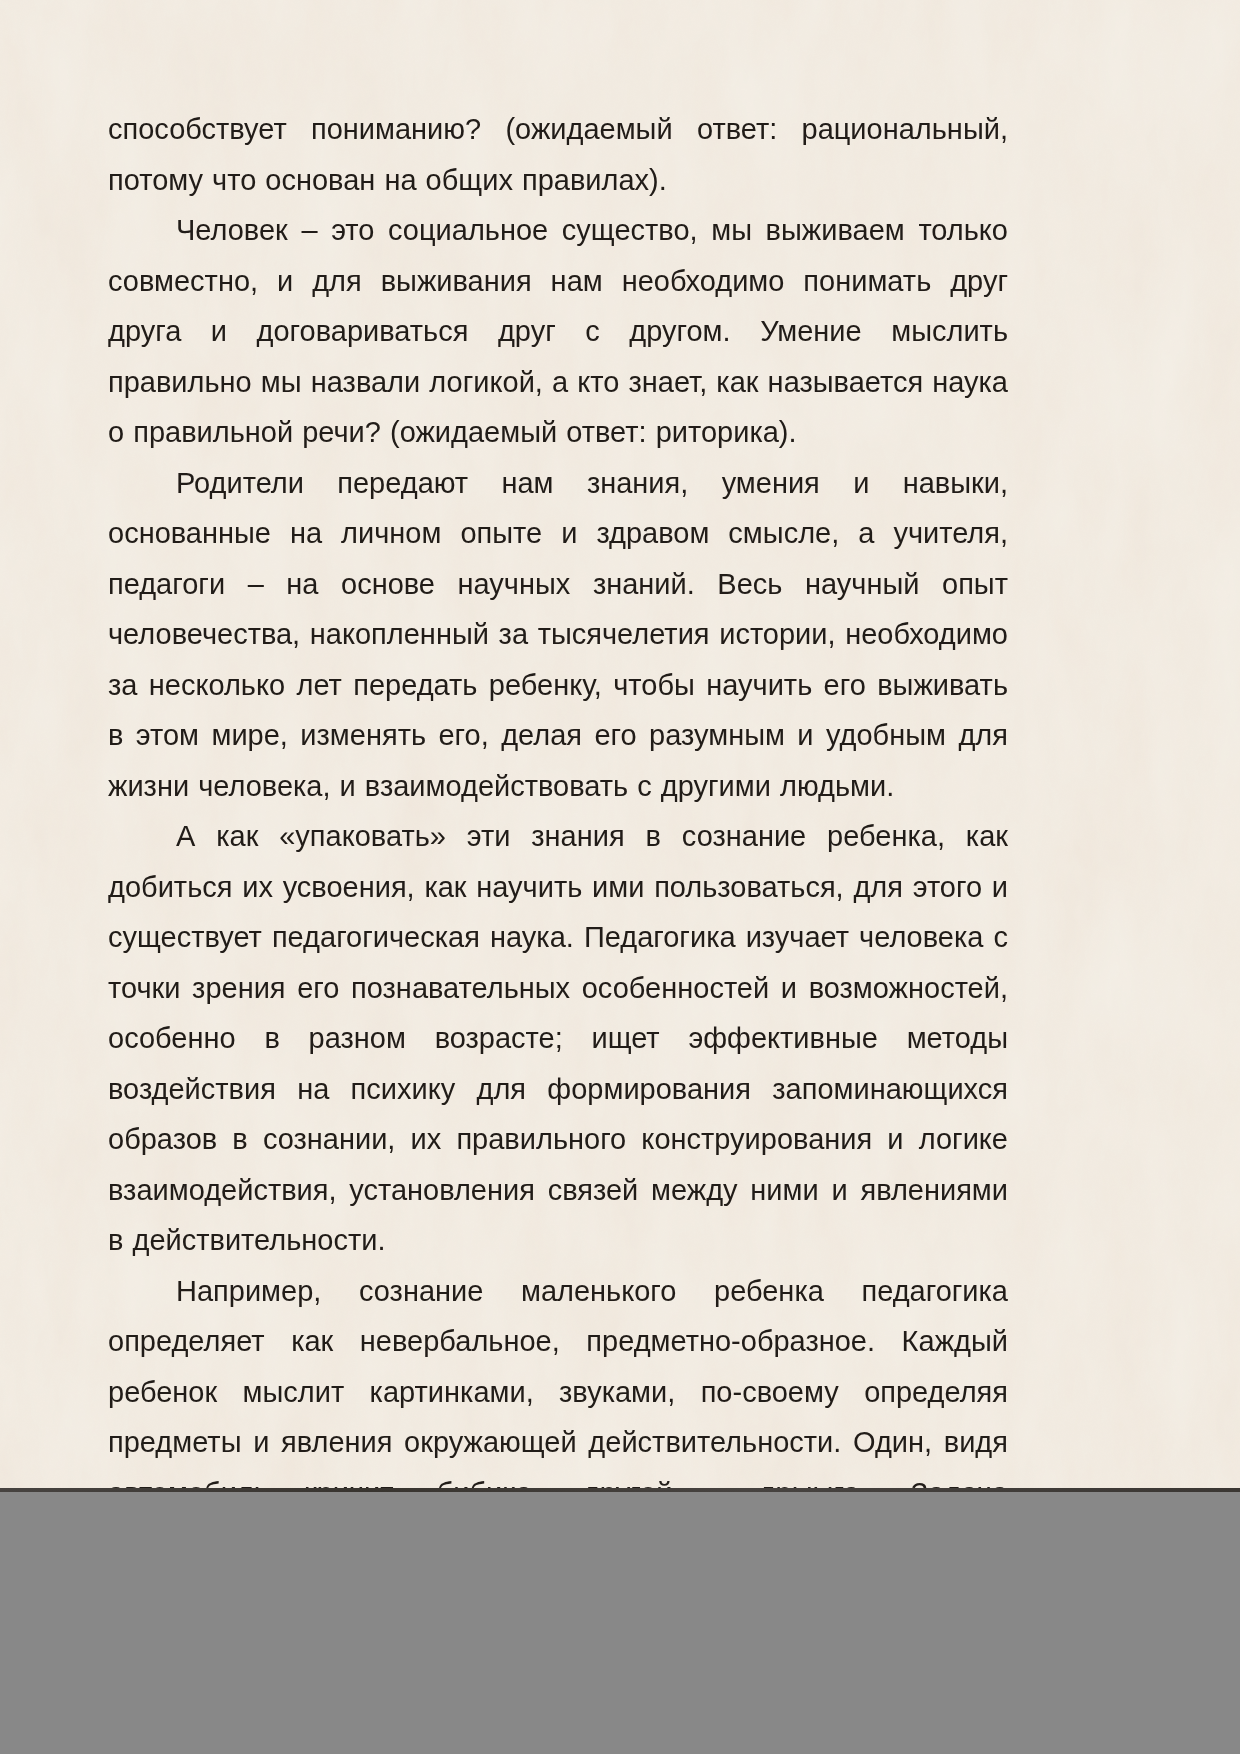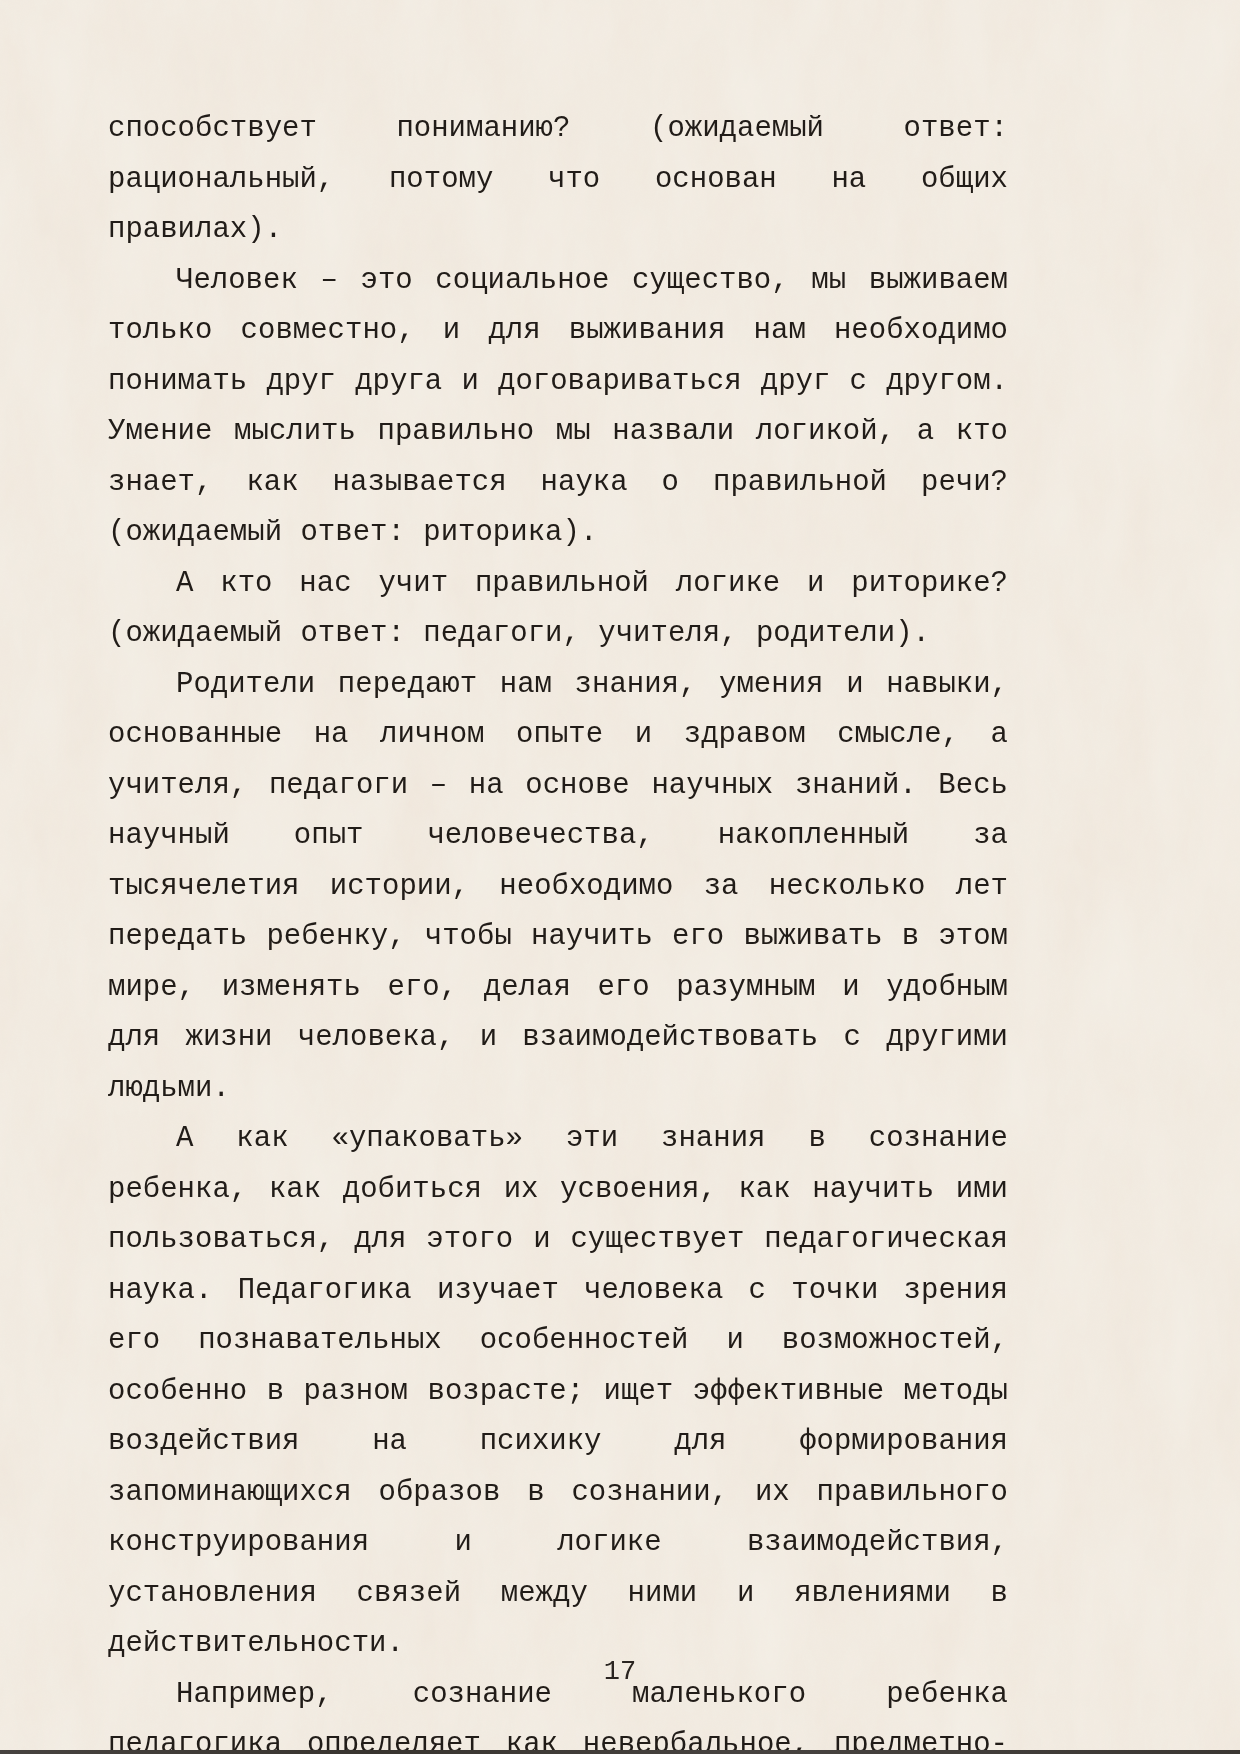--- a/index.html
+++ b/index.html
@@ -3,25 +3,25 @@
 <meta charset="utf-8">
 <style>
   html, body {
     margin: 0;
     padding: 0;
     background: #888;
   }
   .page {
     position: relative;
     width: 1240px;
-    height: 1754px;
+    height: 1492px;
     margin: 0 auto;
     background: #ffffff;
     overflow: hidden;
-    font-family: Liberation Mono, monospace;
+    font-family: Liberation Sans, sans-serif;
   }
   .texture {
     position: absolute;
     left: 0;
     top: 0;
     width: 1240px;
     height: 1754px;
     display: block;
     pointer-events: none;
   }
@@ -89,21 +89,20 @@
       </filter>
     </defs>
     <rect width="100%" height="100%" fill="#f3eee5"></rect>
     <rect width="100%" height="100%" filter="url(#paperBlotch)"></rect>
     <rect width="100%" height="100%" filter="url(#paperGrain)" opacity="0.55"></rect>
   </svg>
 
   <div class="content">
     <p class="no-indent">способствует пониманию? (ожидаемый ответ: рациональный, потому что основан на общих правилах).</p>
     <p>Человек – это социальное существо, мы выживаем только совместно, и для выживания нам необходимо понимать друг друга и договариваться друг с другом. Умение мыслить правильно мы назвали логикой, а кто знает, как называется наука о правильной речи? (ожидаемый ответ: риторика).</p>
-    <p>А кто нас учит правильной логике и риторике? (ожидаемый ответ: педагоги, учителя, родители).</p>
     <p>Родители передают нам знания, умения и навыки, основанные на личном опыте и здравом смысле, а учителя, педагоги – на основе научных знаний. Весь научный опыт человечества, накопленный за тысячелетия истории, необходимо за несколько лет передать ребенку, чтобы научить его выживать в этом мире, изменять его, делая его разумным и удобным для жизни человека, и взаимодействовать с другими людьми.</p>
     <p>А как «упаковать» эти знания в сознание ребенка, как добиться их усвоения, как научить ими пользоваться, для этого и существует педагогическая наука. Педагогика изучает человека с точки зрения его познавательных особенностей и возможностей, особенно в разном возрасте; ищет эффективные методы воздействия на психику для формирования запоминающихся образов в сознании, их правильного конструирования и логике взаимодействия, установления связей между ними и явлениями в действительности.</p>
     <p class="stretch-last">Например, сознание маленького ребенка педагогика определяет как невербальное, предметно-образное. Каждый ребенок мыслит картинками, звуками, по-своему определяя предметы и явления окружающей действительности. Один, видя автомобиль, кричит «бибика», другой – «дрыыга». Задача родителя и педагога – добиться общего, правильного обозначения предмета «автомобиль» и правильного его использования в соответствии с правилами дорожного движения. Такое мышление в педагогике называется вербальным, или словесно-логическим. Достигается правильное обозначение множественным проговариванием, игрой, опытом применения правил</p>
   </div>
 
   <div class="page-number">17</div>
 
   <div class="bottom-border"></div>
 
 </div>

